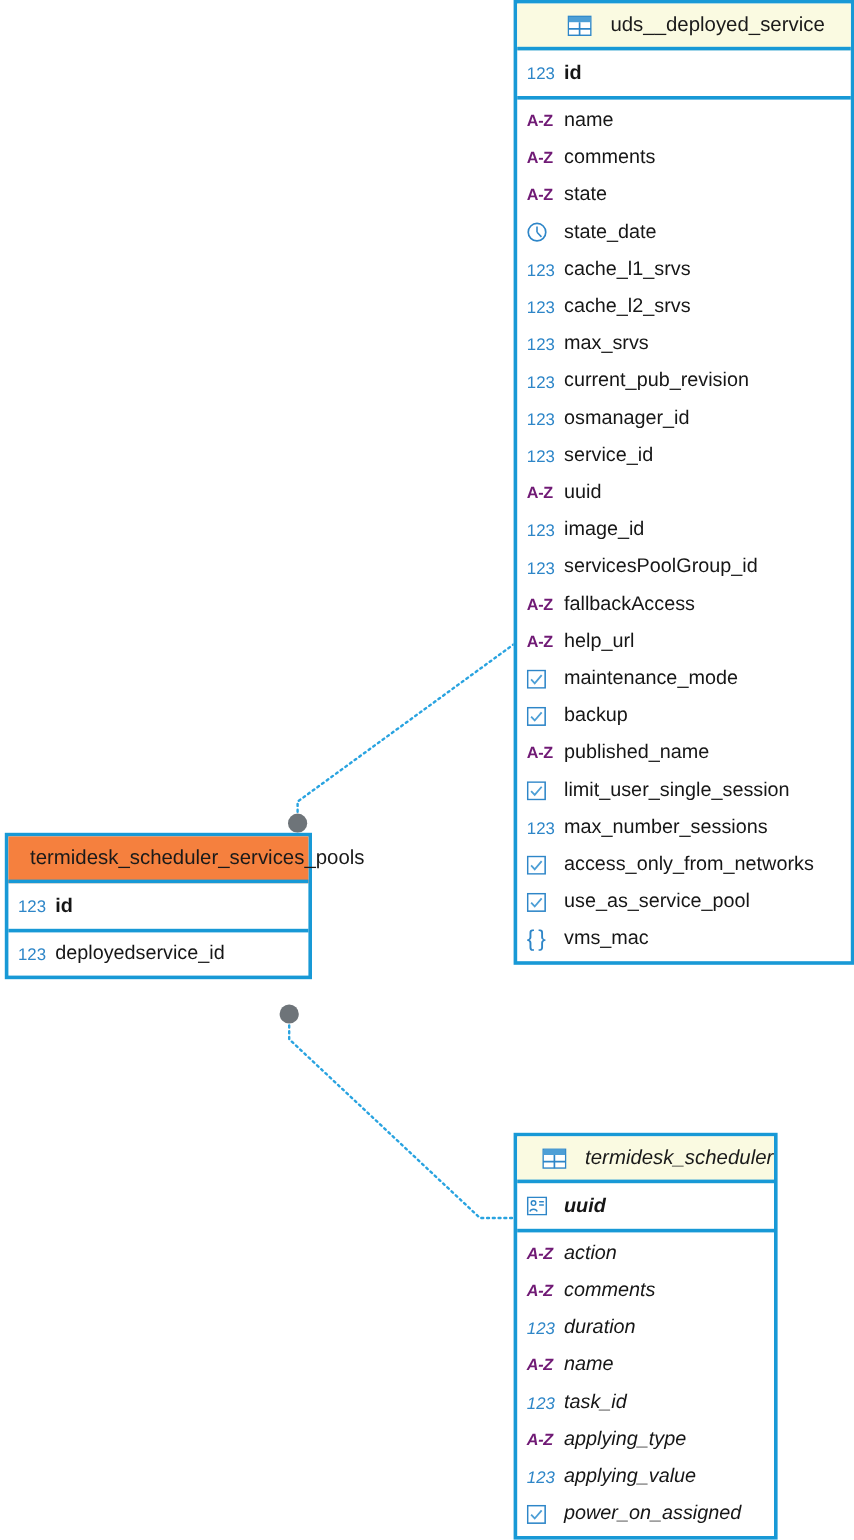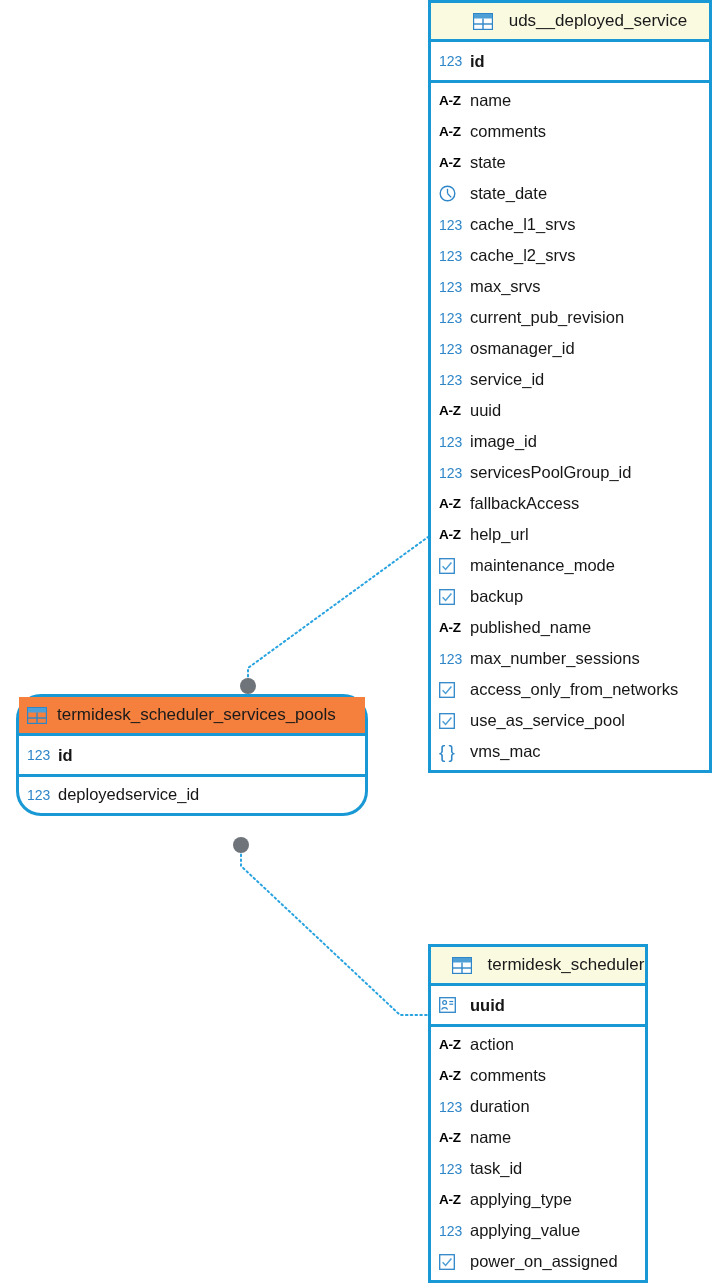--- a/index.html
+++ b/index.html
@@ -75,21 +75,21 @@
     height: 20px;
     display: flex;
     align-items: center;
     justify-content: flex-start;
     color: #2E86C8;
   }
   .ticon-text {
     font-size: 13.5px;
     font-weight: bold;
     letter-spacing: -0.3px;
-    color: #000000;
+    color: #701a75;
     font-family: "Liberation Sans", sans-serif;
   }
   .ticon-num { font-size: 14px; font-weight: normal; color: #2E86C8; letter-spacing: 0px;}
   .ticon svg { display: block; }
   .ticon-brace {
     font-size: 19px;
     color: #2E86C8;
     letter-spacing: -1px;
     font-weight: normal;
   }
@@ -261,20 +261,29 @@
     </div>
 
     <div class="field-row">
       <span class="ticon">
           <span class="ticon-text">A-Z</span>
         </span>
       <span class="field-label">published_name</span>
     </div>
     <div class="field-row">
       <span class="ticon">
+        <svg width="16" height="16" viewBox="0 0 16 16">
+            <rect x="0.7" y="0.7" width="14.6" height="14.6" fill="#ffffff" stroke="#2E86C8" stroke-width="1.3"></rect>
+            <polyline points="3.6,8.2 6.6,11.4 12.4,4.6" fill="none" stroke="#4D9FD6" stroke-width="1.5"></polyline>
+          </svg>
+      </span>
+      <span class="field-label">limit_user_single_session</span>
+    </div>
+    <div class="field-row">
+      <span class="ticon">
           <span class="ticon-text ticon-num">123</span>
         </span>
       <span class="field-label">max_number_sessions</span>
     </div>
     <div class="field-row">
       <span class="ticon">
         <svg width="16" height="16" viewBox="0 0 16 16">
             <rect x="0.7" y="0.7" width="14.6" height="14.6" fill="#ffffff" stroke="#2E86C8" stroke-width="1.3"></rect>
             <polyline points="3.6,8.2 6.6,11.4 12.4,4.6" fill="none" stroke="#4D9FD6" stroke-width="1.5"></polyline>
           </svg>
@@ -293,21 +302,21 @@
 
     <div class="field-row">
       <span class="ticon">
           <span class="ticon-brace">{ }</span>
         </span>
       <span class="field-label">vms_mac</span>
     </div>
   </div>
 </div>
 
-<div class="entity selected" style="left:16px; top:694px; width:352px;border-radius:25px;">
+<div class="entity selected" style="left:4px; top:694px; width:256px;">
   <div class="entity-header">
     <svg class="hdr-icon" viewBox="0 0 20 17">
       <rect x="0.5" y="0.5" width="19" height="16" fill="#F5803E" stroke="#2E86C8" stroke-width="1.4"></rect>
       <rect x="1" y="1" width="18" height="4.5" fill="#4D9FD6"></rect>
       <line x1="10" y1="5.5" x2="10" y2="16.5" stroke="#2E86C8" stroke-width="1.4"></line>
       <line x1="0.5" y1="11" x2="19.5" y2="11" stroke="#2E86C8" stroke-width="1.4"></line>
     </svg>
     <span>termidesk_scheduler_services_pools</span>
   </div>
 
@@ -323,21 +332,21 @@
   <div class="fields-section">
     <div class="field-row">
       <span class="ticon">
           <span class="ticon-text ticon-num">123</span>
         </span>
       <span class="field-label">deployedservice_id</span>
     </div>
   </div>
 </div>
 
-<div class="entity" style="left:428px; top:944px; width:220px;">
+<div class="entity" style="left:428px; top:944px; width:220px;font-style:italic;">
   <div class="entity-header">
     <svg class="hdr-icon" viewBox="0 0 20 17">
       <rect x="0.5" y="0.5" width="19" height="16" fill="#ffffff" stroke="#2E86C8" stroke-width="1.4"></rect>
       <rect x="1" y="1" width="18" height="4.5" fill="#4D9FD6"></rect>
       <line x1="10" y1="5.5" x2="10" y2="16.5" stroke="#2E86C8" stroke-width="1.4"></line>
       <line x1="0.5" y1="11" x2="19.5" y2="11" stroke="#2E86C8" stroke-width="1.4"></line>
     </svg>
     <span>termidesk_scheduler</span>
   </div>
 

